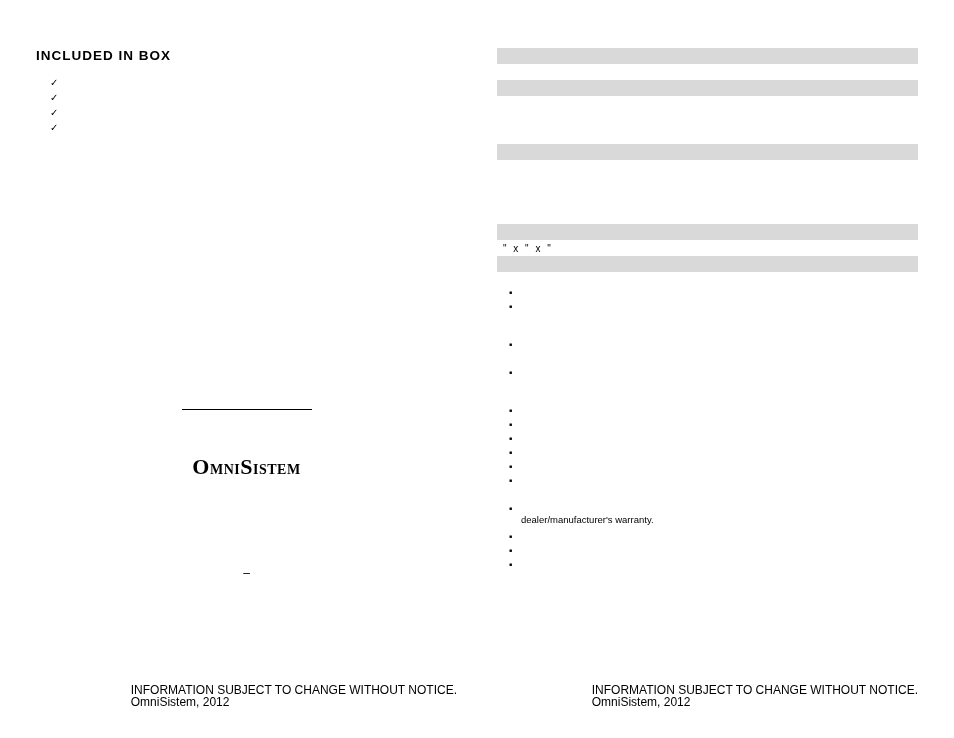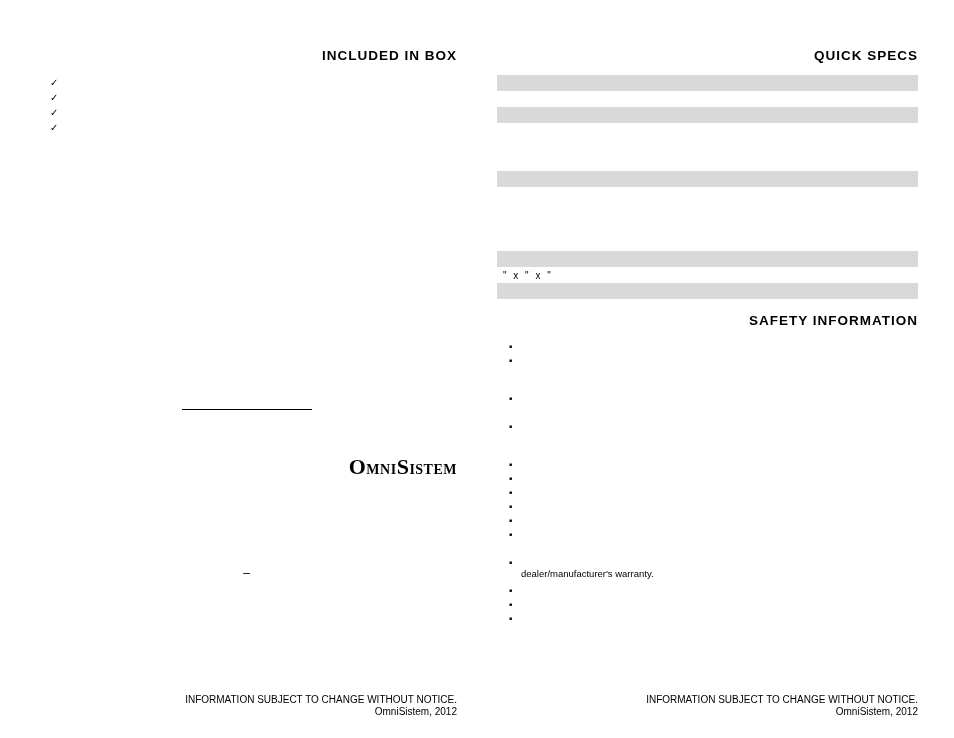--- a/index.html
+++ b/index.html
@@ -18,21 +18,20 @@
     display: flex;
     flex-direction: column;
     position: relative;
   }
   .section-title {
     font-weight: 900;
     font-size: 13.5px;
     letter-spacing: 1px;
     font-stretch: condensed;
     margin-bottom: 12px;
-    text-align: right;
   }
   .checklist {
     list-style: none;
     padding-left: 28px;
     margin-bottom: 24px;
   }
   .checklist li {
     font-size: 11px;
     line-height: 14px;
     color: transparent;
@@ -45,21 +44,21 @@
     margin-left: -14px;
     font-size: 10px;
   }
   .rule {
     border: none;
     border-top: 1px solid #000;
     width: 130px;
     margin: 40px auto 36px auto;
   }
   .logo-block {
-    text-align: right;
+    text-align: center;
     margin-top: 8px;
   }
   .omnisistem {
     display: inline-block;
     font-family: Georgia, 'Times New Roman', serif;
     font-weight: 900;
     font-size: 20px;
     letter-spacing: 0.5px;
   }
   .omnisistem .cap { font-size: 22px; }
@@ -114,24 +113,23 @@
   .safety-list li.tall  { height: 26px; }
   .safety-list li.taller{ height: 36px; }
   .safety-list li.short { height: 12px; }
   .safety-list li .vis {
     color: #000;
     display: block;
     margin-top: 28px;
   }
   .footer {
     position: absolute;
-    bottom: 20px;
+    bottom: 30px;
     right: 0;
-    text-align: right;
-    font-size: 10px;
+    font-size: 12px;
     line-height: 12px;
   }
   .spacer-unpack { height: 210px; }
 </style>
 </head>
 <body>
 
 <div class="col">
 
   <div class="section-title">INCLUDED IN BOX</div>
@@ -154,21 +152,20 @@
   <div class="dash-line">–</div>
 
   <div class="footer">
     <div>INFORMATION SUBJECT TO CHANGE WITHOUT NOTICE.</div>
     <div>OmniSistem, 2012</div>
   </div>
 </div>
 
 <div class="col">
 
-  <div class="section-title">QUICK SPECS</div>
 
   <table class="specs">
     <tbody>
         <tr class="band">
           <td class="label"></td>
           <td></td>
         </tr>
     <tr>
           <td class="label"></td>
           <td></td>
@@ -216,21 +213,20 @@
     <tr>
           <td colspan="2" class="dims">" x     " x   "</td>
         </tr>
     <tr class="band">
           <td class="label"></td>
           <td></td>
         </tr>
   </tbody>
     </table>
 
-  <div class="section-title">SAFETY INFORMATION</div>
 
   <ul class="safety-list">
     <li class="short">.</li>
     <li class="taller">.</li>
     <li class="tall">.</li>
     <li class="taller">.</li>
     <li class="short">.</li>
     <li class="short">.</li>
     <li class="short">.</li>
     <li class="short">.</li>

